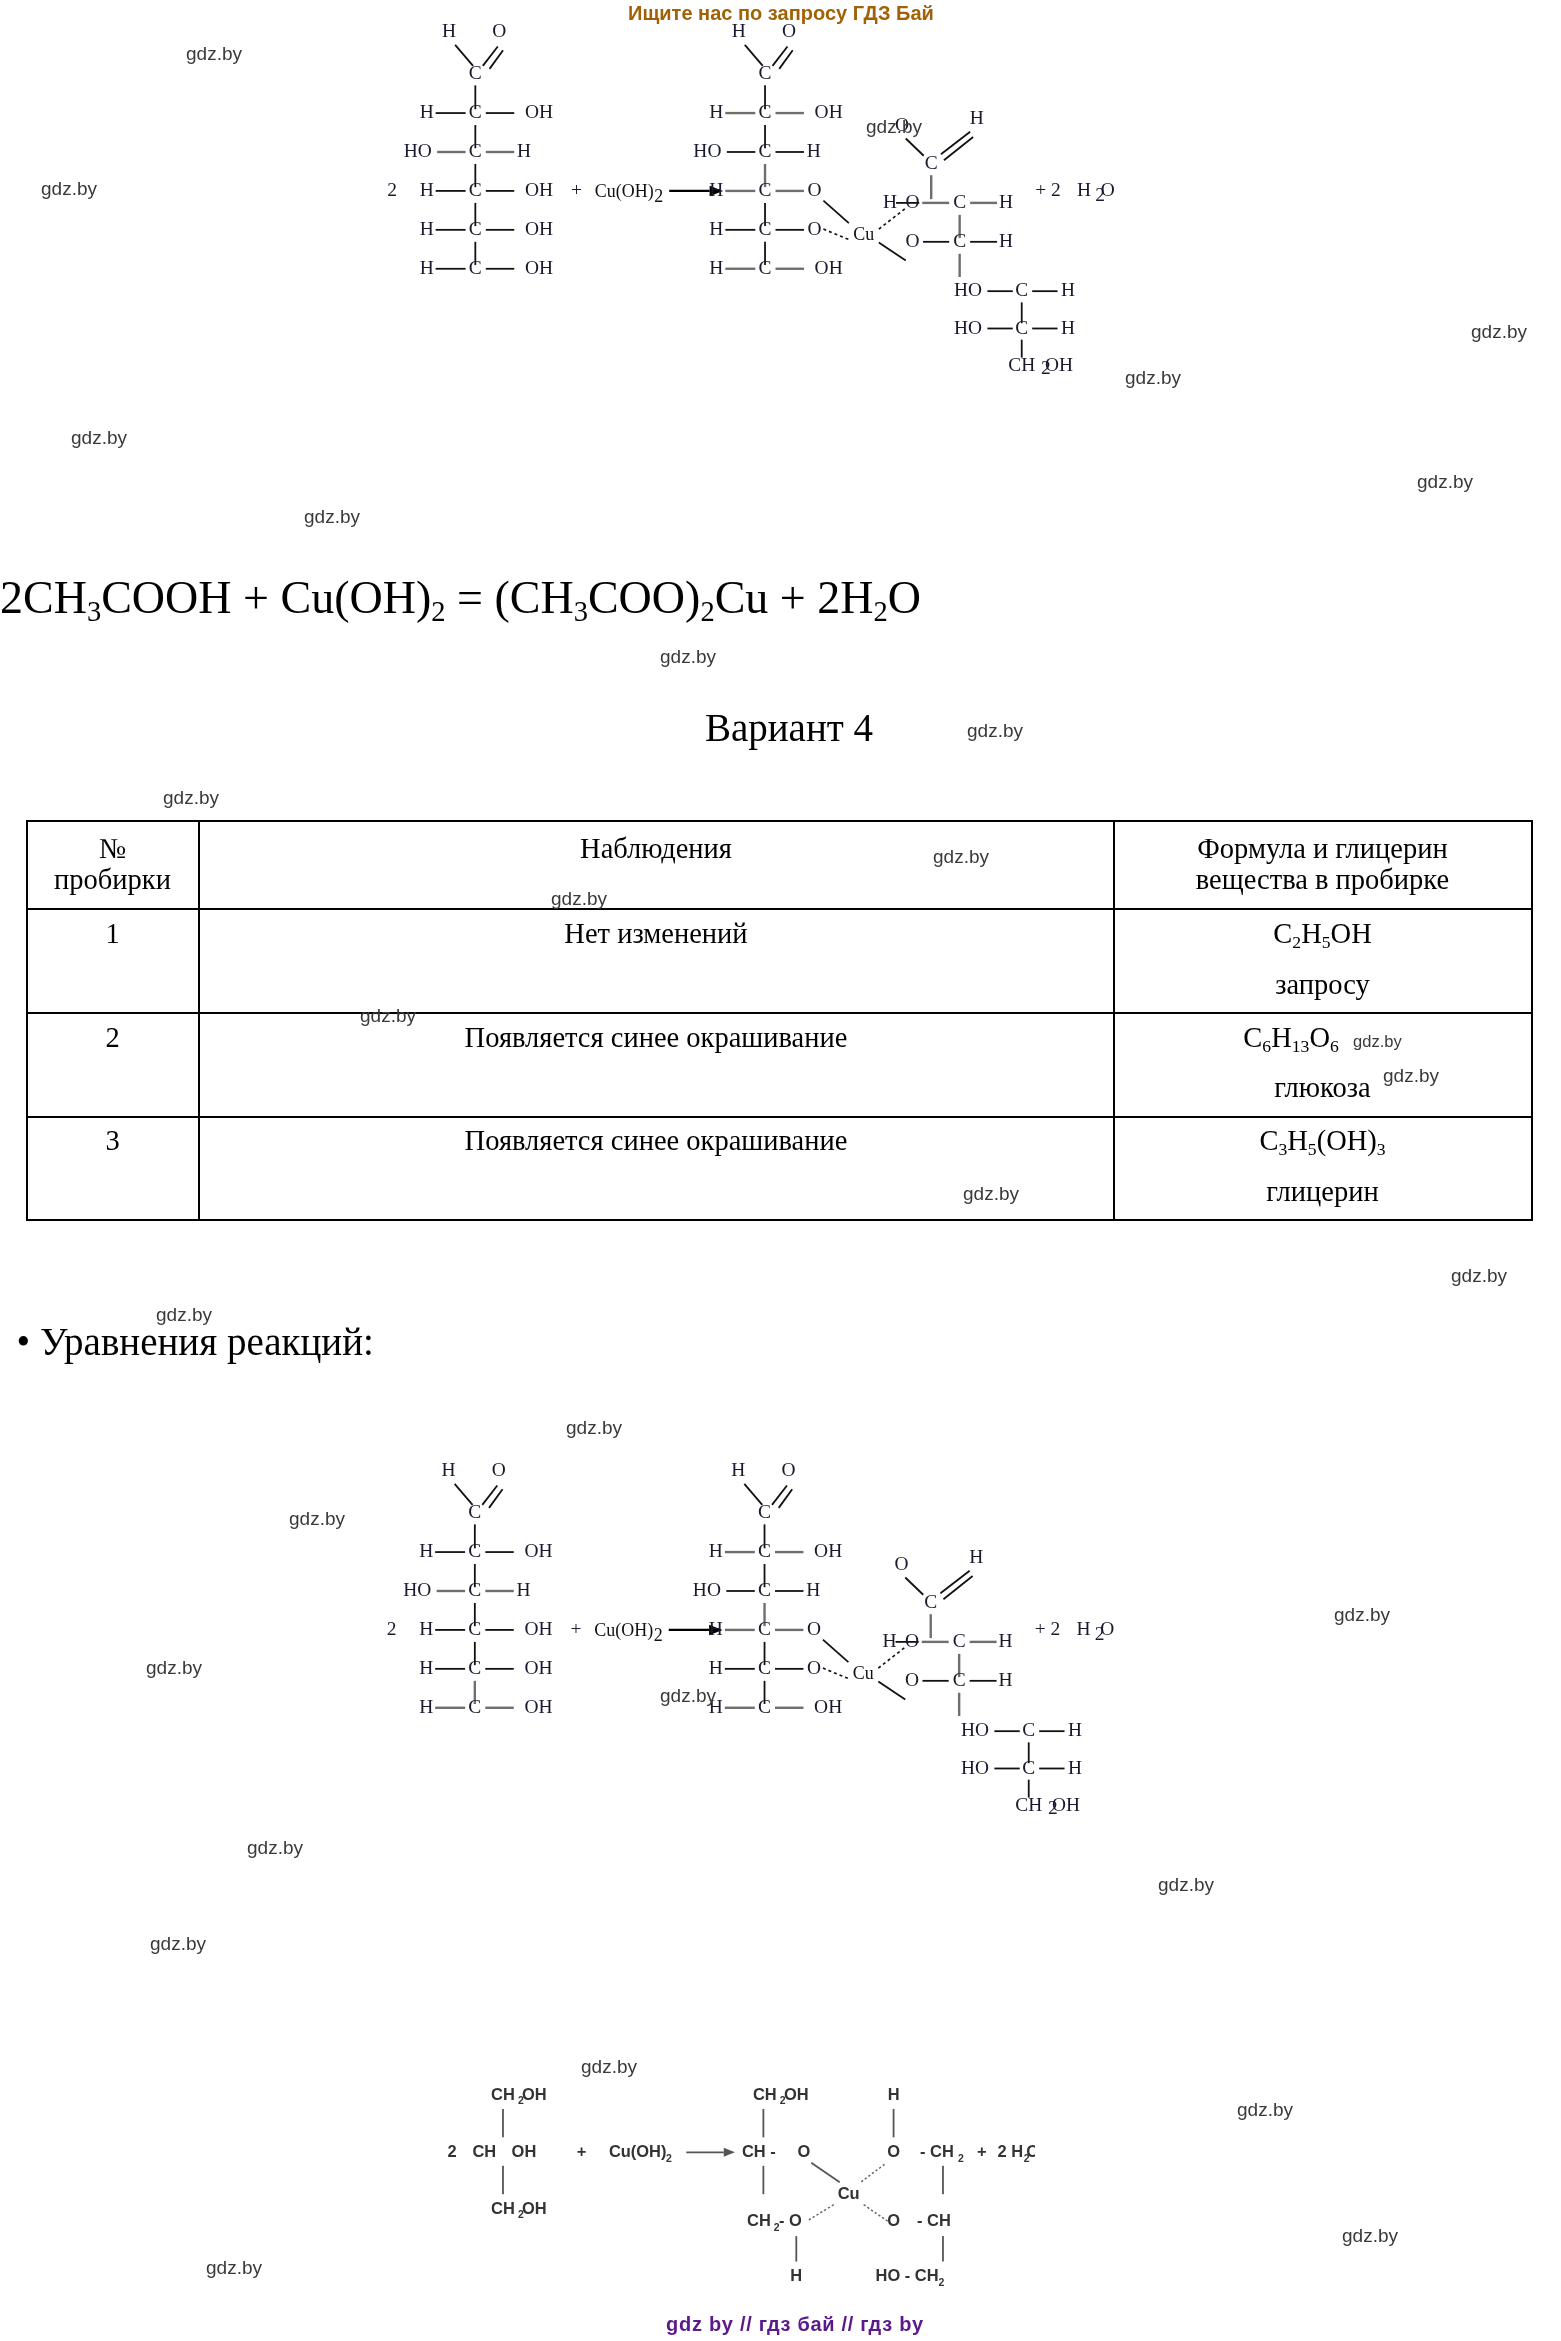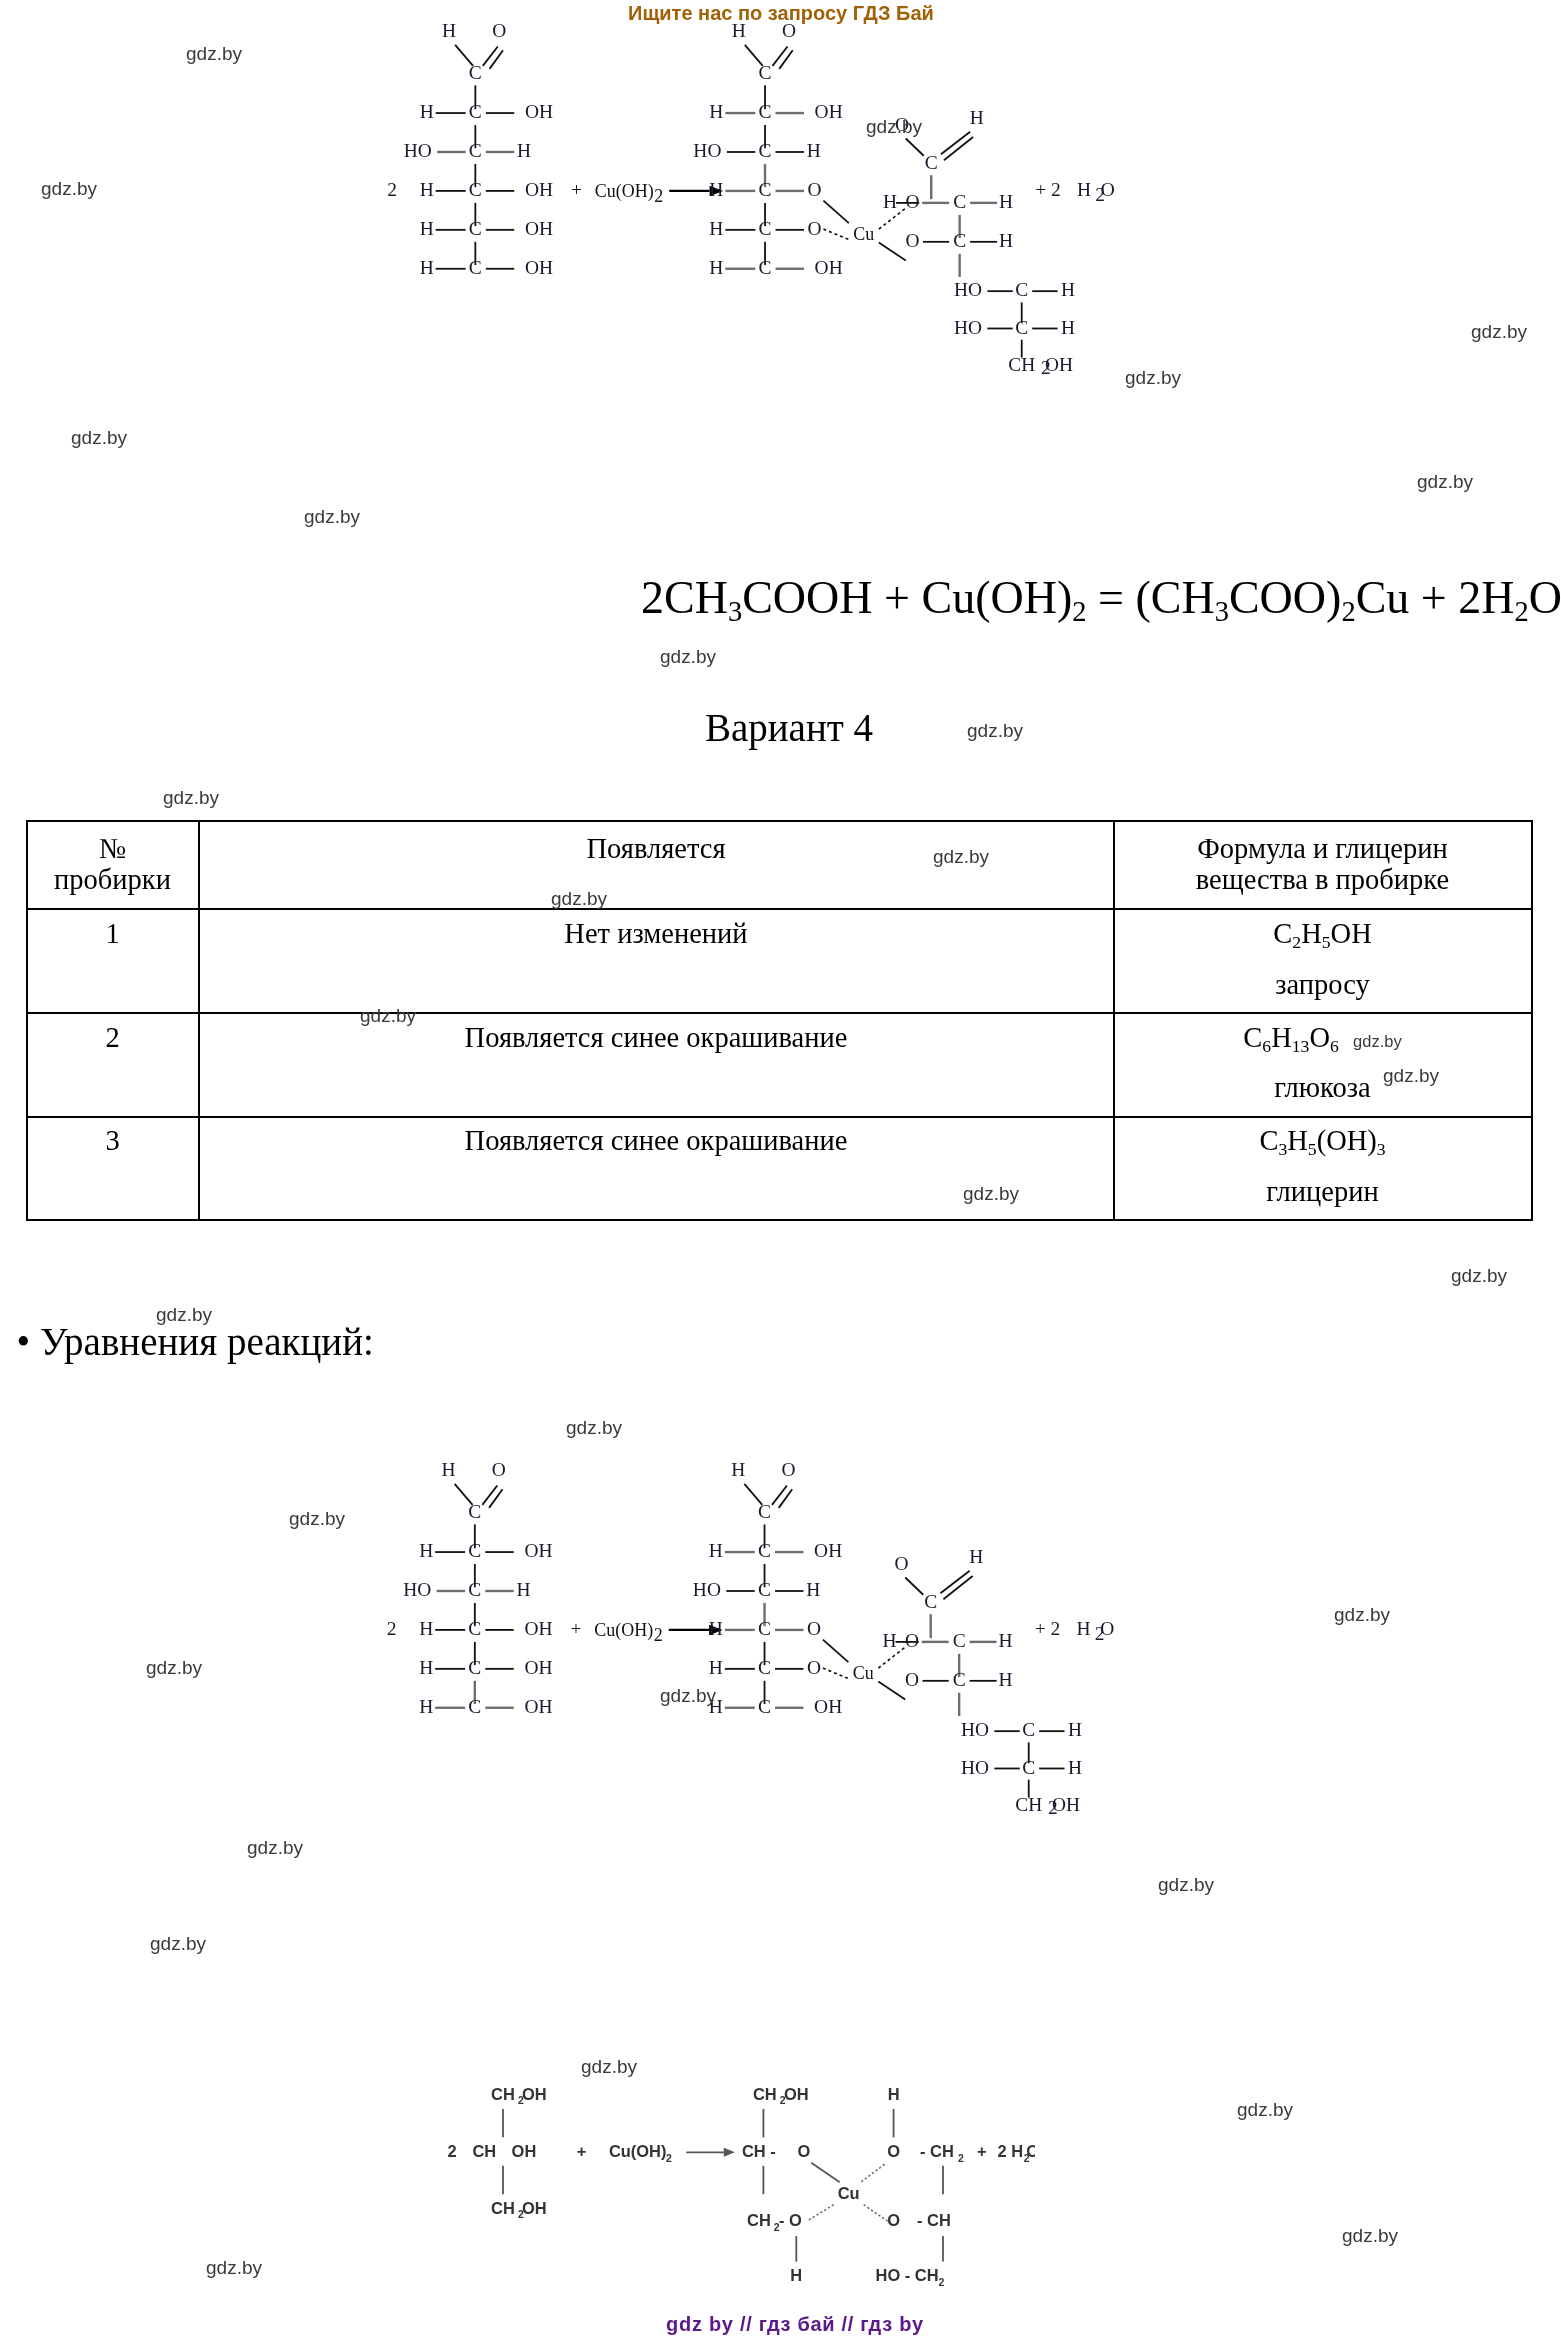--- a/index.html
+++ b/index.html
@@ -46,21 +46,21 @@
     color: #5b1a8c;
     letter-spacing: 0.7px;
     white-space: nowrap;
     padding-left: 28px;
   }
 
   
   .main-eq {
     position: absolute;
     left: 0; width: 100%;
-    text-align: right;
+    text-align: left;
     font-size: 46px;
     font-family: "Liberation Serif", serif;
     color: #000;
     white-space: nowrap;
   }
   .main-eq sub { font-size: 0.62em; vertical-align: -0.28em; }
 
   .variant {
     position: absolute;
     left: 0; width: 100%;
@@ -301,21 +301,21 @@
 
 <div class="tbl-wrap" style="left:25.5px; top:820px;">
   <table class="obs">
     <tbody>
         <tr class="head">
       <td class="c1" style="height:75px;">
         <span class="cellline">№</span>
         <span class="cellline">пробирки</span>
       </td>
       <td class="c2">
-        <span class="cellline">Появляется</span>
+        <span class="cellline">Наблюдения</span>
       </td>
       <td class="c3">
         <span class="cellline">Формула и глицерин</span>
         <span class="cellline">вещества в пробирке</span>
       </td>
     </tr>
 
     <tr>
       <td class="c1" style="height:67px;">
         <span class="cellline">1</span>

